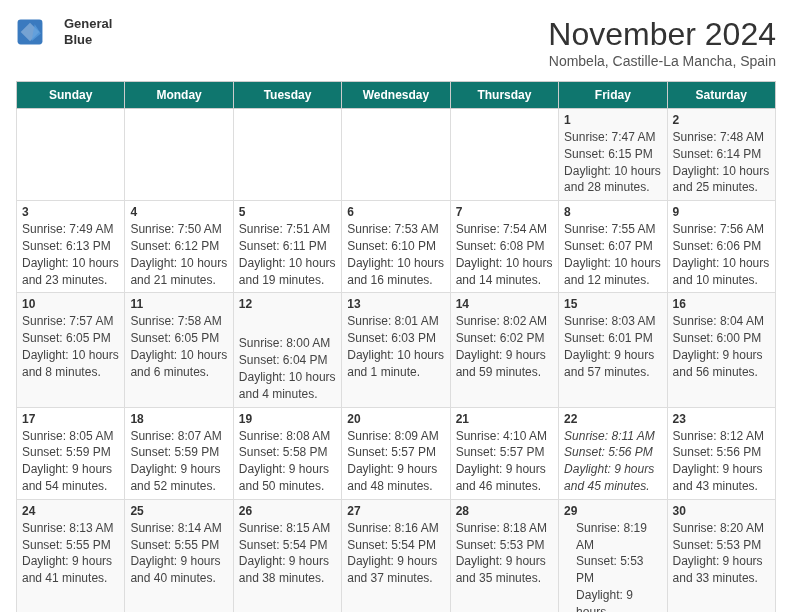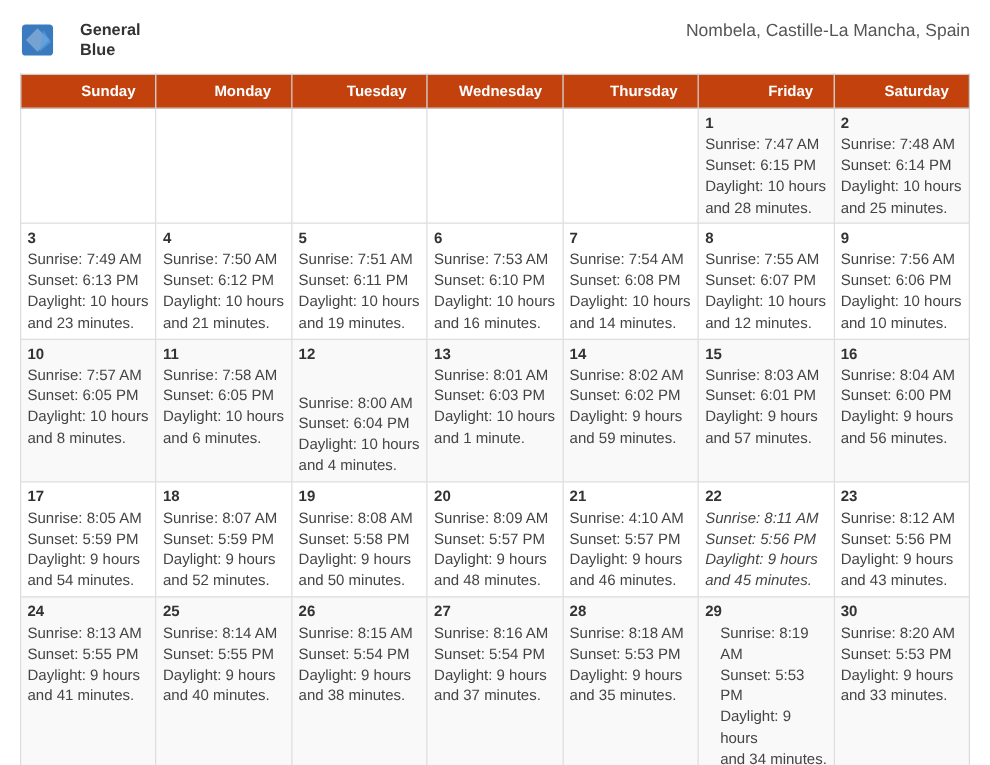--- a/index.html
+++ b/index.html
@@ -45,26 +45,26 @@
     .location {
       font-size: 14px;
       color: #555;
     }
     table {
       width: 100%;
       border-collapse: collapse;
       table-layout: fixed;
     }
     thead tr th {
-      background-color: #c2410c;
+      background-color: #0f766e;
       color: #fff;
       font-size: 12px;
       font-weight: bold;
       padding: 6px 16px;
-      text-align: right;
+      text-align: center;
       border: 1px solid #ccc;
     }
     tbody tr td {
       vertical-align: top;
       border: 1px solid #ddd;
       padding: 4px 5px;
       font-size: 10.5px;
       color: #333;
       height: 80px;
       background: #fff;
@@ -99,20 +99,21 @@
       <rect x="2" y="2" width="32" height="32" rx="4" fill="#3a7abf"></rect>
       <polygon points="18,6 30,18 18,30 6,18" fill="white" opacity="0.3"></polygon>
       <polygon points="24,8 32,20 20,30" fill="#5ba0e0" opacity="0.7"></polygon>
     </svg>
     <div class="logo-text">
       <span>General</span>
       <span>Blue</span>
     </div>
   </div>
   <div class="title-block">
+    <div class="month-title">November 2024</div>
     <div class="location">Nombela, Castille-La Mancha, Spain</div>
   </div>
 </div>
 
 <table>
   <thead>
     <tr>
     <th>Sunday</th>
         <th>Monday</th>
         <th>Tuesday</th>

